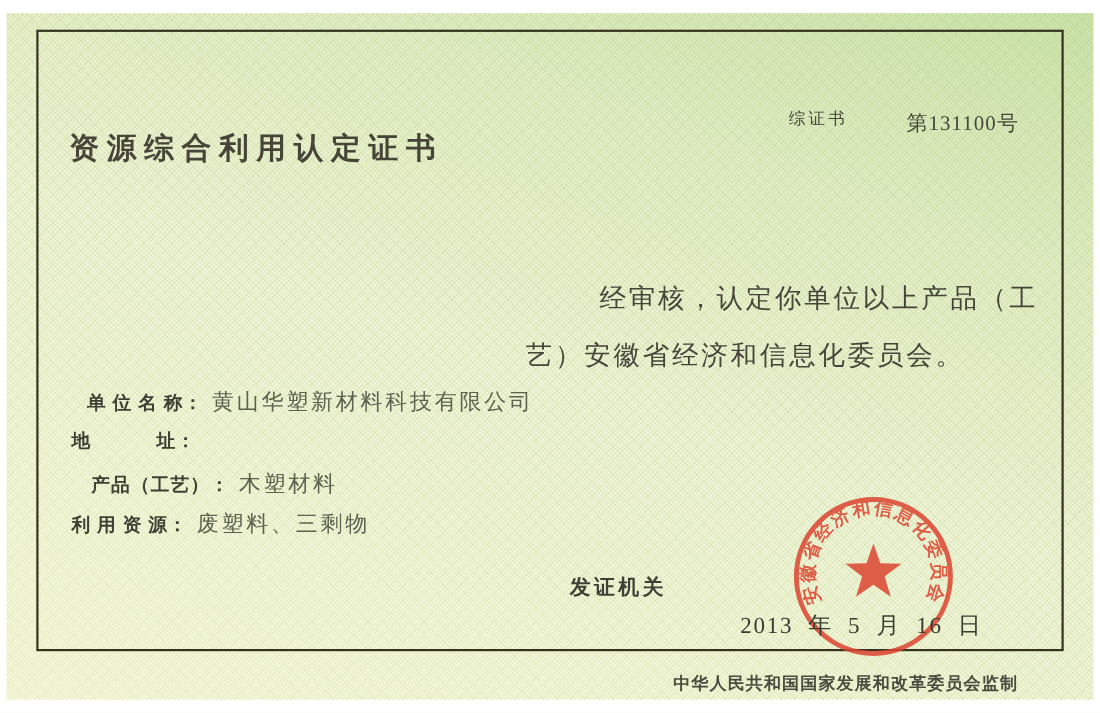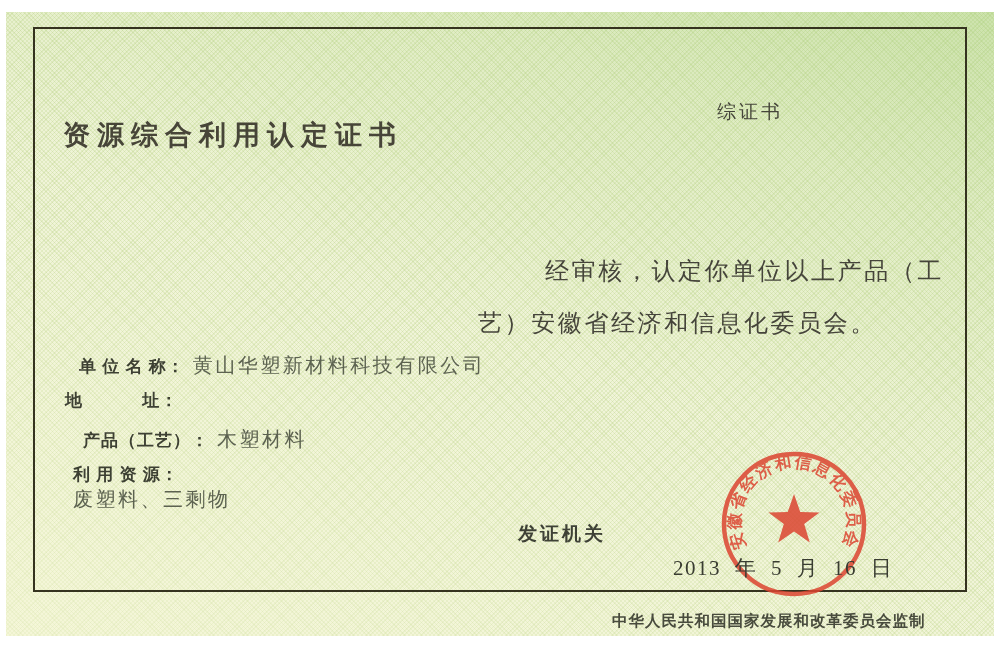--- a/index.html
+++ b/index.html
@@ -14,47 +14,48 @@
       linear-gradient(20deg, rgba(248,248,215,.55) 0%, rgba(248,248,215,0) 45%),
       repeating-linear-gradient(45deg, rgba(170,200,110,.22) 0 1px, rgba(0,0,0,0) 1px 3px),
       repeating-linear-gradient(-45deg, rgba(170,200,110,.22) 0 1px, rgba(0,0,0,0) 1px 3px),
       #f0f4d8;
   }
   .frame{
     position:absolute;left:27px;top:15px;width:930px;height:561px;
     border:2px solid #35331f;
   }
   .abs{position:absolute;white-space:nowrap;}
-  .cert-no-label{left:711px;top:87px;font-size:19px;color:#45453a;letter-spacing:3px;}
+  .cert-no-label{left:711px;top:87px;font-size:15px;color:#45453a;letter-spacing:3px;}
   .cert-no{left:818px;top:87px;font-size:19px;color:#45453a;letter-spacing:1px;}
   .title{left:57px;top:105px;font-size:27px;font-weight:bold;color:#474538;letter-spacing:7px;}
   .subtitle{left:137px;top:156px;font-size:23px;color:#4a4a3c;letter-spacing:5px;}
   .body-line{font-size:24px;color:#45443a;letter-spacing:2.6px;}
   .body-line1{left:539px;top:243px;text-align:right;}
   .body-line2{left:472px;top:295px;}
   .field-row{display:flex;align-items:baseline;}
   .field-label{font-size:17px;color:#3d4033;letter-spacing:1px;font-weight:bold;}
   .field-value{font-size:20px;color:#5c6250;letter-spacing:2.5px;margin-left:8px;}
   .row1{left:73px;top:340px;}
   .row2{left:59px;top:377px;}
   .row3{left:59px;top:414px;padding-left:18px;}
-  .row4{left:59px;top:451px;flex-direction:column;}
+  .row4{left:59px;top:451px;}
   .issuer{left:512px;top:509px;font-size:19px;color:#3e4136;letter-spacing:3px;font-weight:bold;z-index:3;}
   .issue-date{left:667px;top:527px;font-size:21px;color:#393c31;letter-spacing:1.5px;word-spacing:7px;z-index:3;margin-top:15px;}
   .footer{left:606px;top:599px;font-size:15.5px;color:#484b3d;letter-spacing:1px;font-weight:bold;}
   .seal{left:712px;top:436px;width:152px;height:152px;z-index:2;opacity:.85;}
   .seal svg{display:block;}
 </style>
 </head>
 <body>
 
 <div class="paper">
   <div class="frame"></div>
 
   <div class="abs cert-no-label">综证书</div>
+  <div class="abs cert-no">第131100号</div>
 
   <div class="abs title">资源综合利用认定证书</div>
 
   <div class="abs body-line body-line1">经审核，认定你单位以上产品（工</div>
   <div class="abs body-line body-line2">艺）安徽省经济和信息化委员会。</div>
 
   <div class="abs field-row row1">
     <span class="field-label">单 位 名 称：</span>
     <span class="field-value">黄山华塑新材料科技有限公司</span>
   </div>

